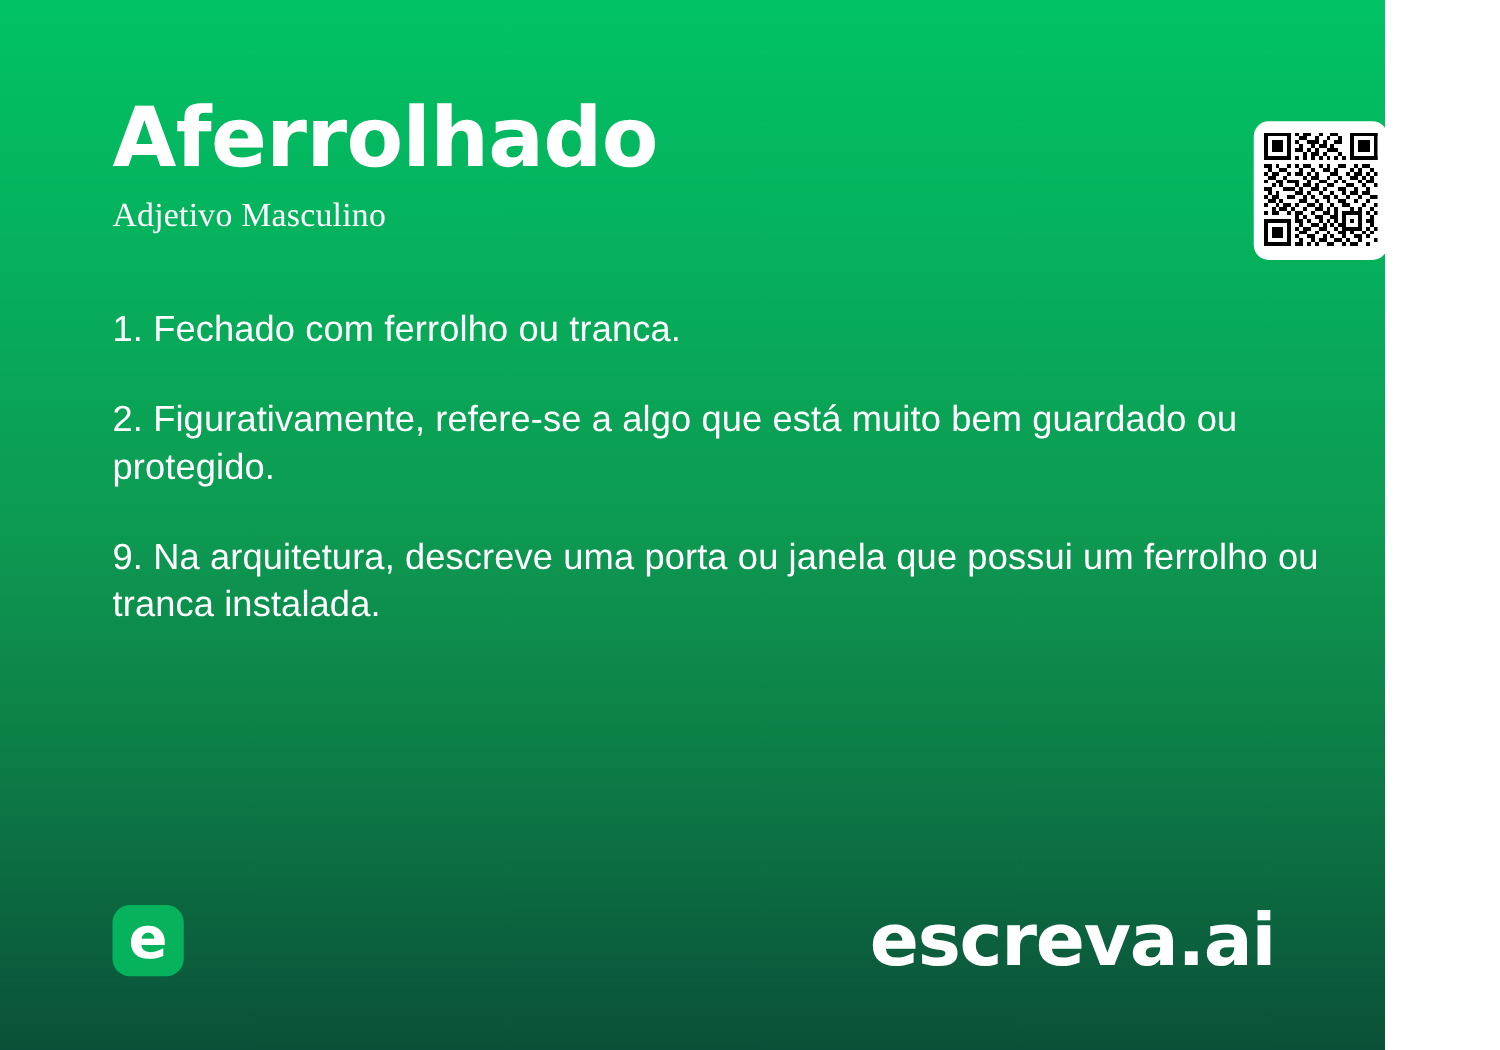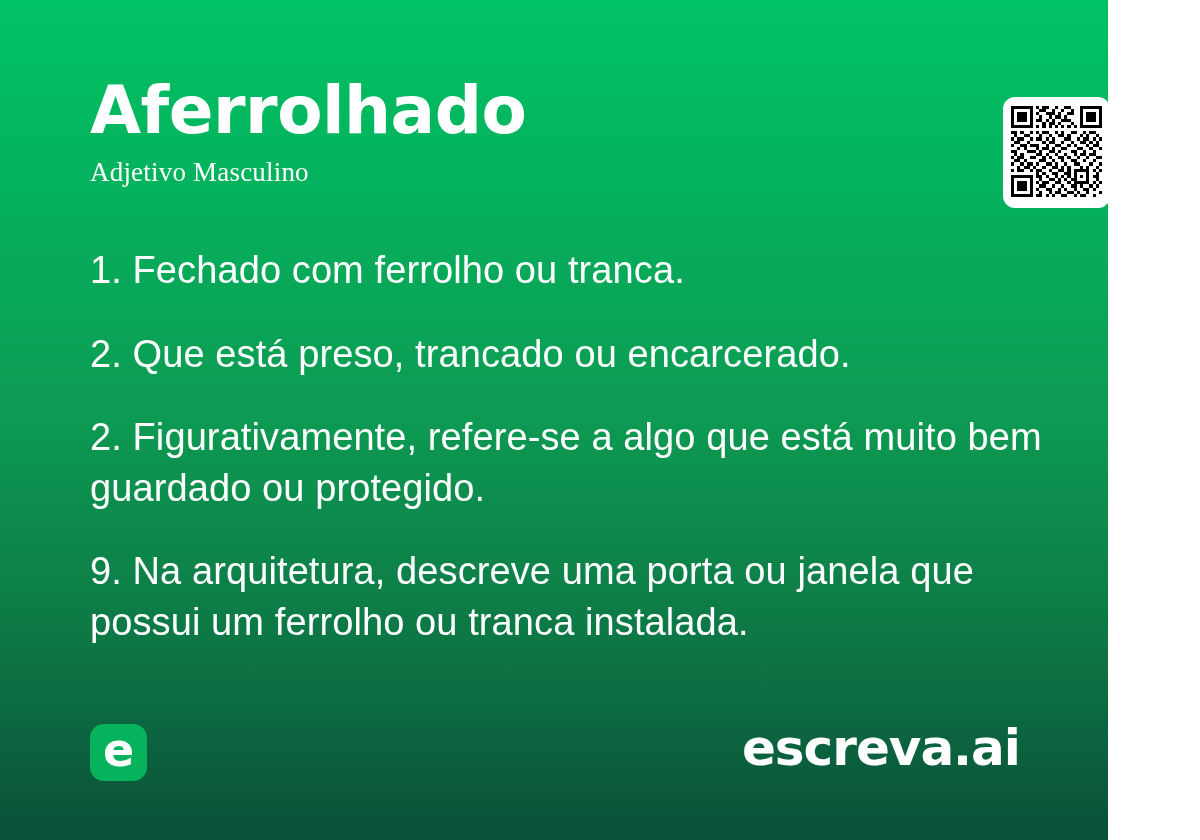--- a/index.html
+++ b/index.html
@@ -78,21 +78,21 @@
   
   .definitions {
     position: absolute;
     left: 90px;
     top: 245px;
     width: 1000px;
   }
 
   .definition {
     font-family: "Liberation Sans", sans-serif;
-    font-size: 38px;
+    font-size: 29px;
     font-weight: 400;
     line-height: 1.33;
     color: #ffffff;
     margin: 0 0 33px 0;
     letter-spacing: 0.1px;
   }
 
   .definition:last-child {
     margin-bottom: 0;
   }
@@ -119,21 +119,21 @@
     color: #ffffff;
     position: relative;
     top: -3px;
   }
 
   .brand {
     position: absolute;
     right: 88px;
     top: 722px;
     font-family: "DejaVu Sans", sans-serif;
-    font-size: 50px;
+    font-size: 58px;
     font-weight: 700;
     line-height: 1.05;
     color: #ffffff;
     letter-spacing: -1px;
     white-space: nowrap;
   }
 </style>
 </head>
 <body>
 
@@ -381,21 +381,20 @@
           <rect x="16" y="28" width="2" height="1"></rect>
         <rect x="20" y="28" width="1" height="1"></rect>
           <rect x="22" y="28" width="2" height="1"></rect>
         <rect x="26" y="28" width="1" height="1"></rect>
       </g>
     </svg>
   </div>
 
   <div class="definitions">
     <p class="definition">1. Fechado com ferrolho ou tranca.</p>
-    <p class="definition">2. Que está preso, trancado ou encarcerado.</p>
     <p class="definition">2. Figurativamente, refere-se a algo que está muito bem guardado ou protegido.</p>
     <p class="definition">9. Na arquitetura, descreve uma porta ou janela que possui um ferrolho ou tranca instalada.</p>
   </div>
 
   <div class="footer-logo">
     <span class="glyph">e</span>
   </div>
 
   <div class="brand">escreva.ai</div>
 

